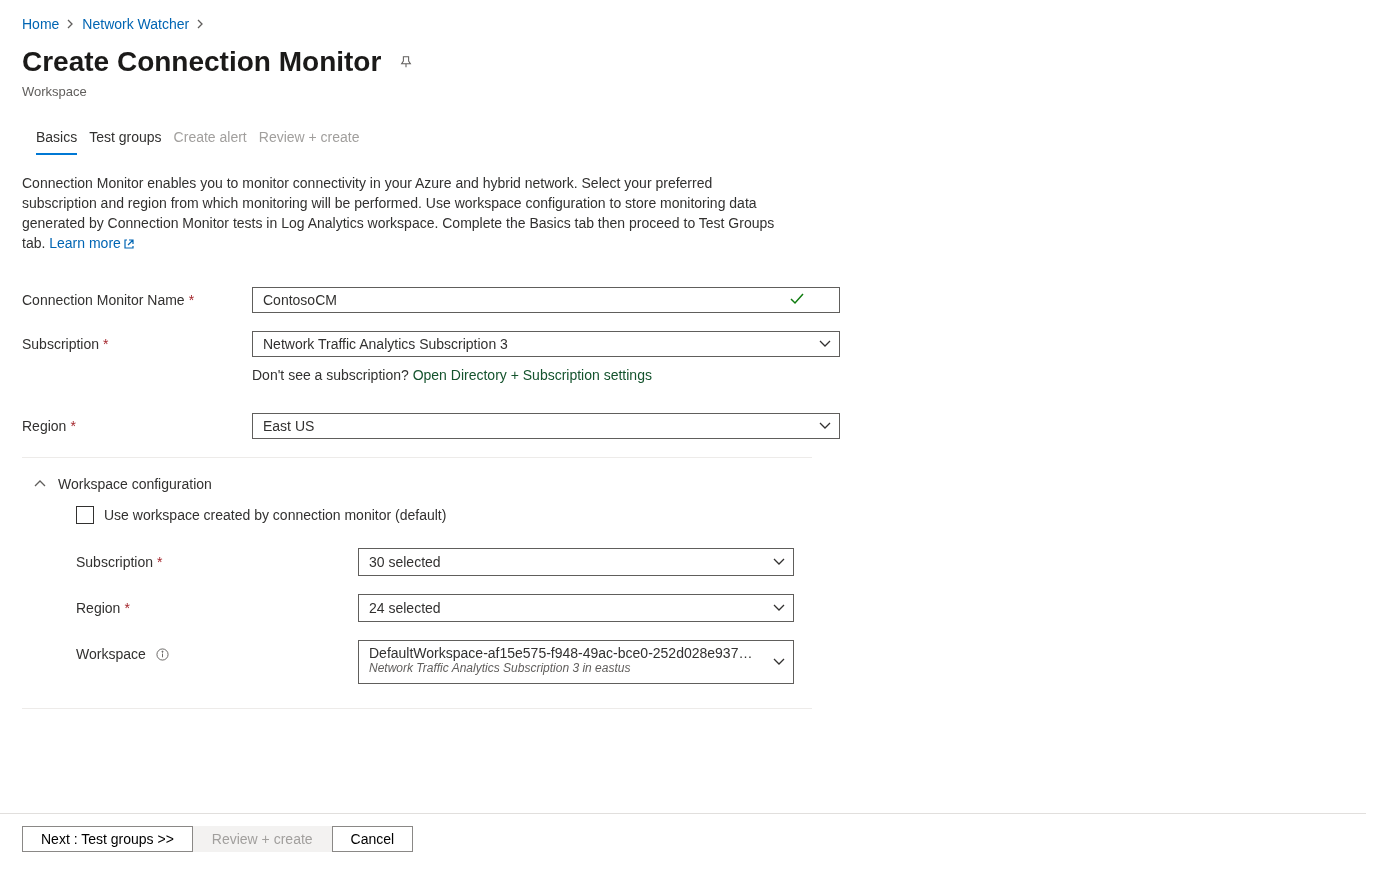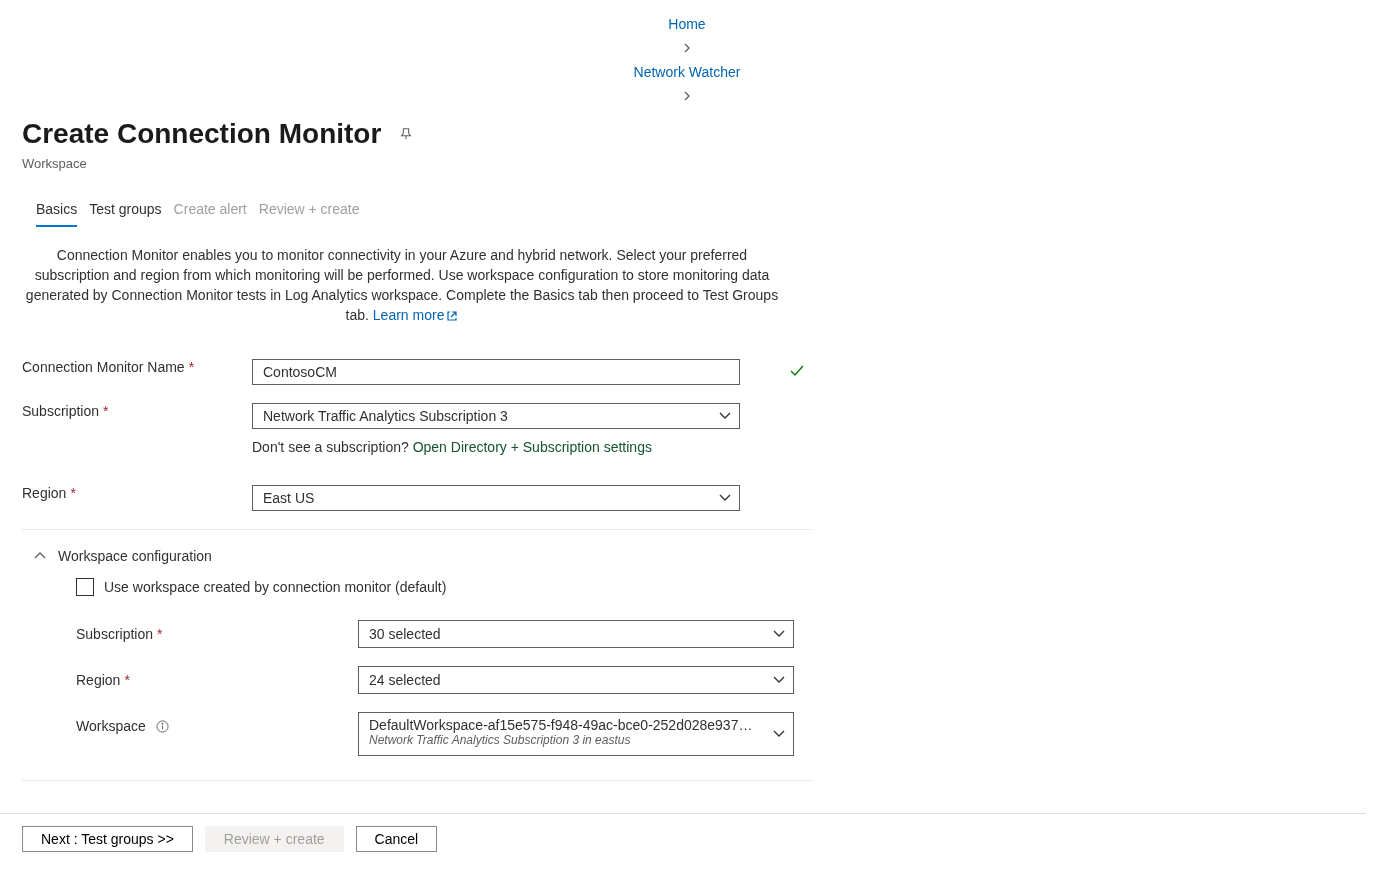--- a/index.html
+++ b/index.html
@@ -12,21 +12,20 @@
       height: 872px;
       position: relative;
     }
     .container { padding: 16px 22px 0 22px; }
     .breadcrumb {
       display: flex;
       align-items: center;
       gap: 8px;
       margin-bottom: 14px;
       font-size: 14px;
-      flex-direction: column;
     }
     .breadcrumb a { color: #0065b3; text-decoration: none; }
     .breadcrumb .chev { color: #605e5c; }
     .title-row {
       display: flex;
       align-items: center;
       gap: 18px;
       margin-bottom: 6px;
     }
     h1.page-title {
@@ -56,40 +55,40 @@
     .tab.active {
       border-bottom-color: #0078d4;
       font-weight: 500;
     }
     .tab.disabled { color: #a19f9d; cursor: default; }
     .description {
       max-width: 760px;
       line-height: 20px;
       color: #323130;
       margin-bottom: 34px;
-      text-align: center;
     }
     .description a { color: #0065b3; text-decoration: none; }
     .ext-icon { display: inline-flex; vertical-align: -2px; margin-left: 2px;}
     .form-row {
       display: flex;
+      align-items: center;
       margin-bottom: 18px;
     }
     .form-label {
       width: 230px;
       flex: 0 0 230px;
       color: #323130;
     }
     .req { color: #a4262c; margin-left: 4px; }
     .field-wrap {
       position: relative;
       width: 560px;
     }
     .text-input, .select {
-      width: 488px;
+      width: 588px;
       height: 26px;
       border: 1px solid #605e5c;
       padding: 3px 30px 3px 10px;
       font-size: 14px;
       font-family: inherit;
       background: #fff;
       color: #323130;
       position: relative;
     }
     .select {
@@ -200,21 +199,20 @@
       color: #605e5c;
     }
     .footer {
       position: absolute;
       bottom: 0;
       left: 0;
       right: 8px;
       border-top: 1px solid #e1dfdd;
       padding: 12px 22px 20px 22px;
       display: flex;
-      gap: 12px;
       background: #fff;
     }
     .btn {
       height: 26px;
       padding: 0 18px;
       border: 1px solid #8a8886;
       background: #fff;
       font-family: inherit;
       font-size: 14px;
       cursor: pointer;

